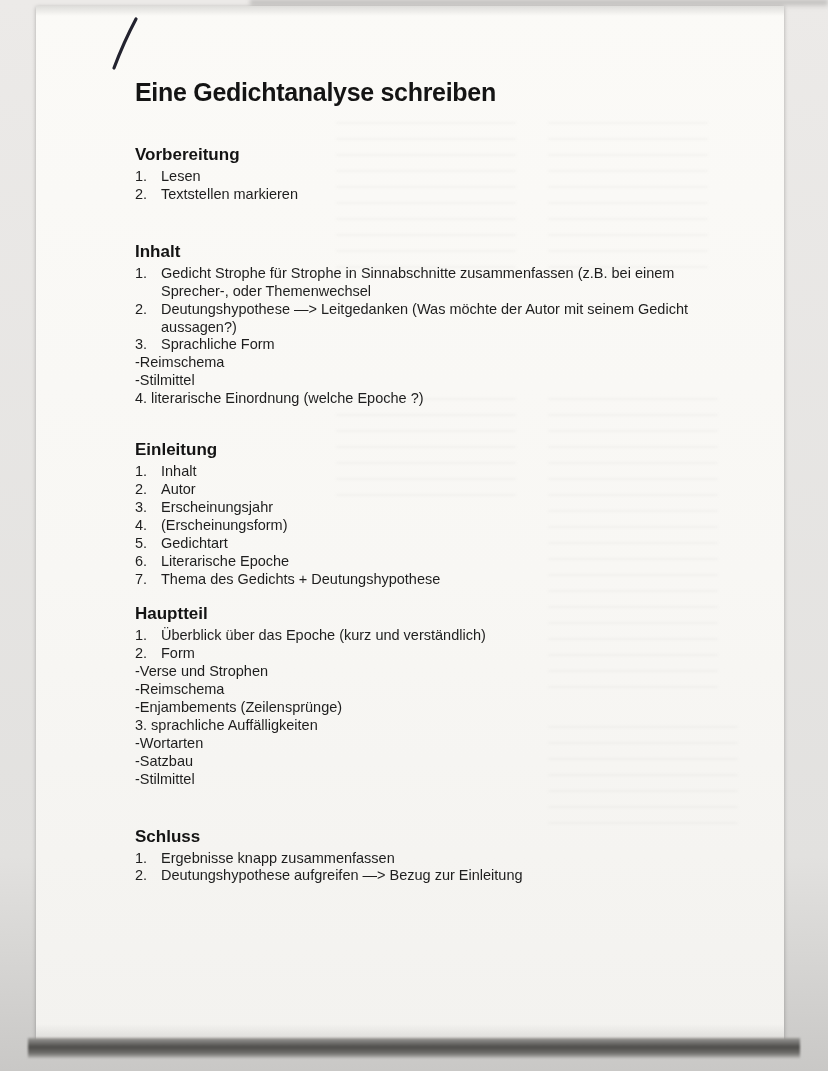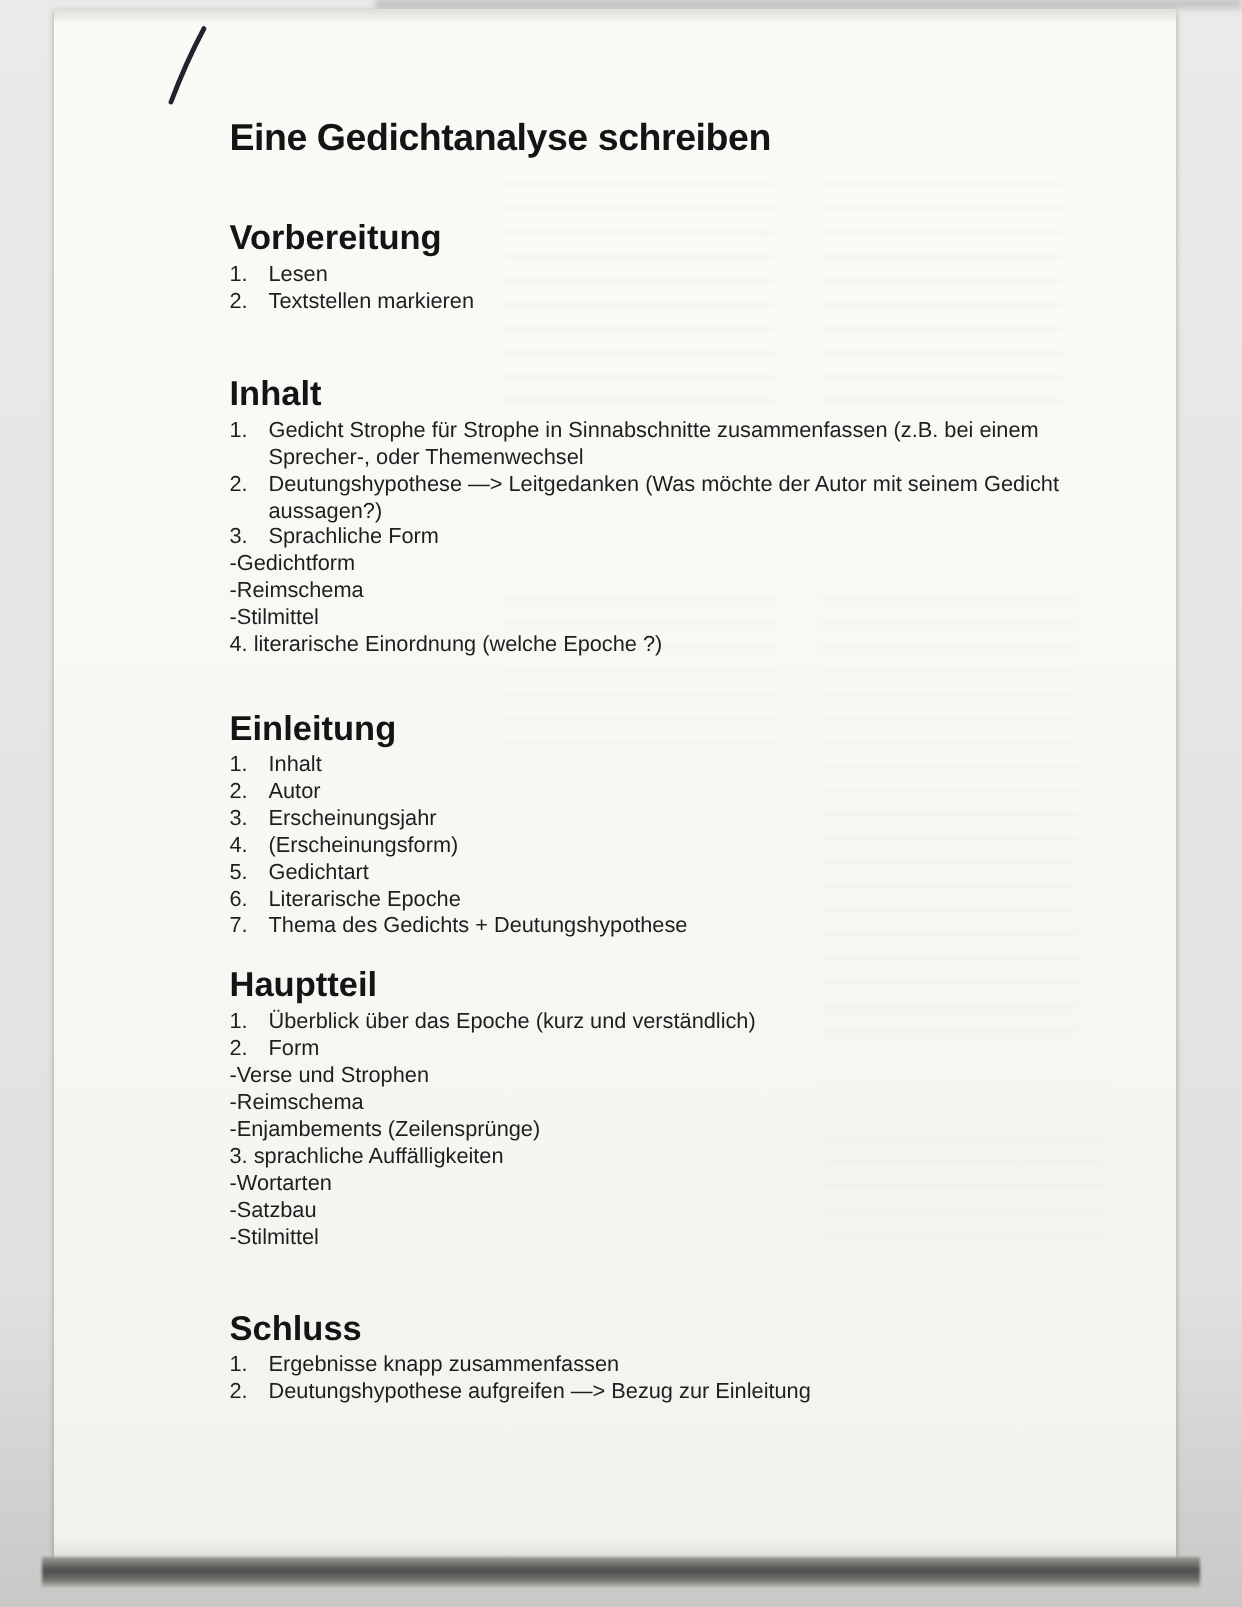--- a/index.html
+++ b/index.html
@@ -74,21 +74,21 @@
     opacity: 0.55;
   }
   .bleed.b1 { left: 300px; top: 116px; width: 180px; height: 150px; }
   .bleed.b2 { left: 512px; top: 116px; width: 160px; height: 160px; }
   .bleed.b3 { left: 300px; top: 392px; width: 180px; height: 110px; }
   .bleed.b4 { left: 512px; top: 392px; width: 170px; height: 300px; }
   .bleed.b5 { left: 512px; top: 720px; width: 190px; height: 110px; }
 
   .content {
     position: absolute;
-    left: 117px;
+    left: 99px;
     top: 72px;
     width: 628px;
     color: #1d1d1d;
   }
   .doc-title {
     margin: 0;
     font-size: 25px;
     font-weight: bold;
     letter-spacing: -0.3px;
     color: #141414;
@@ -98,21 +98,21 @@
     font-size: 14.5px;
     font-style: italic;
     color: #222;
   }
   .sections .section { margin-top: 38px; }
   .sections .section:nth-of-type(3) { margin-top: 32px; }
   .sections .section:nth-of-type(4) { margin-top: 16px; }
   .sections .section:nth-of-type(5) { }
   .sec-heading {
     margin: 0 0 3px 0;
-    font-size: 23px;
+    font-size: 17px;
     font-weight: bold;
     color: #141414;
   }
   .line {
     font-size: 14.5px;
     line-height: 17.9px;
     max-width: 600px;
     color: #1e1e1e;
   }
   .line.numbered { display: flex; }
@@ -158,21 +158,20 @@
               <span class="ltext">Gedicht Strophe für Strophe in Sinnabschnitte zusammenfassen (z.B. bei einem Sprecher-, oder Themenwechsel</span>
             </div>
             <div class="line numbered">
               <span class="marker">2.</span>
               <span class="ltext">Deutungshypothese —&gt; Leitgedanken (Was möchte der Autor mit seinem Gedicht aussagen?)</span>
             </div>
             <div class="line numbered">
               <span class="marker">3.</span>
               <span class="ltext">Sprachliche Form</span>
             </div>
-            <div class="line"><span class="ltext">-Gedichtform</span></div>
             <div class="line"><span class="ltext">-Reimschema</span></div>
             <div class="line"><span class="ltext">-Stilmittel</span></div>
             <div class="line"><span class="ltext">4. literarische Einordnung (welche Epoche ?)</span></div>
           </section>
           <section class="section">
             <h2 class="sec-heading">Einleitung</h2>
             <div class="line numbered">
               <span class="marker">1.</span>
               <span class="ltext">Inhalt</span>
             </div>

